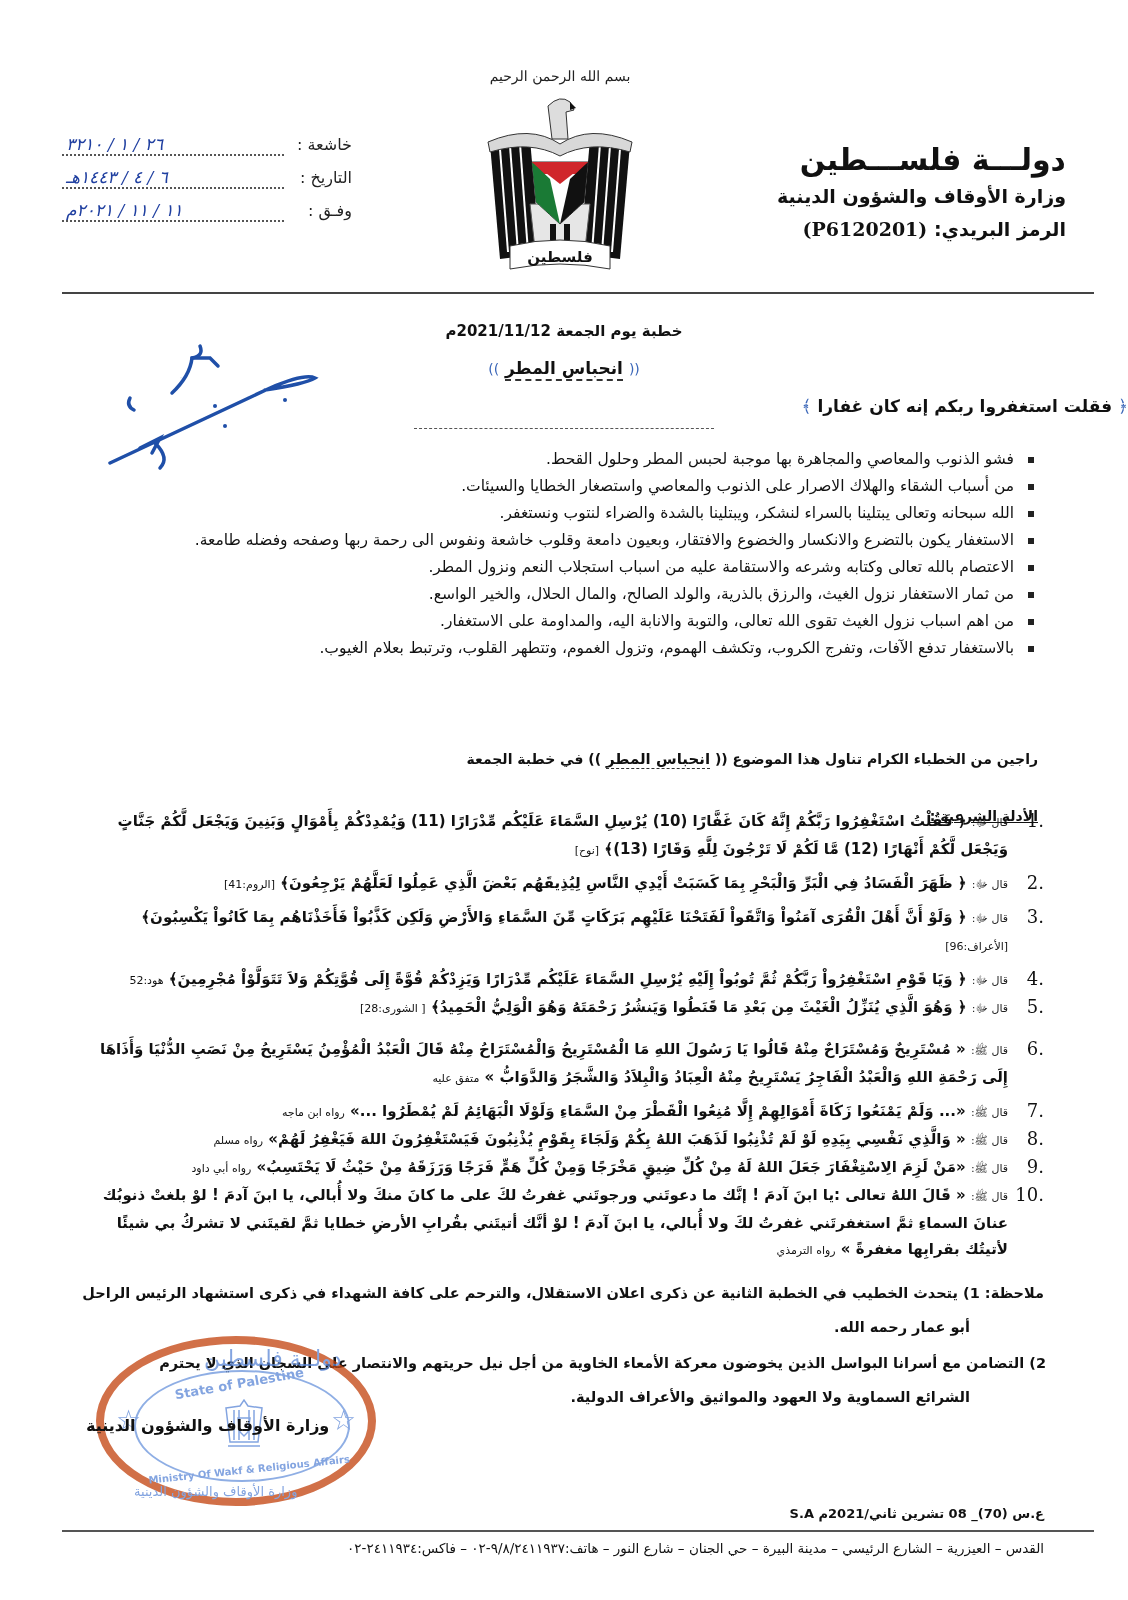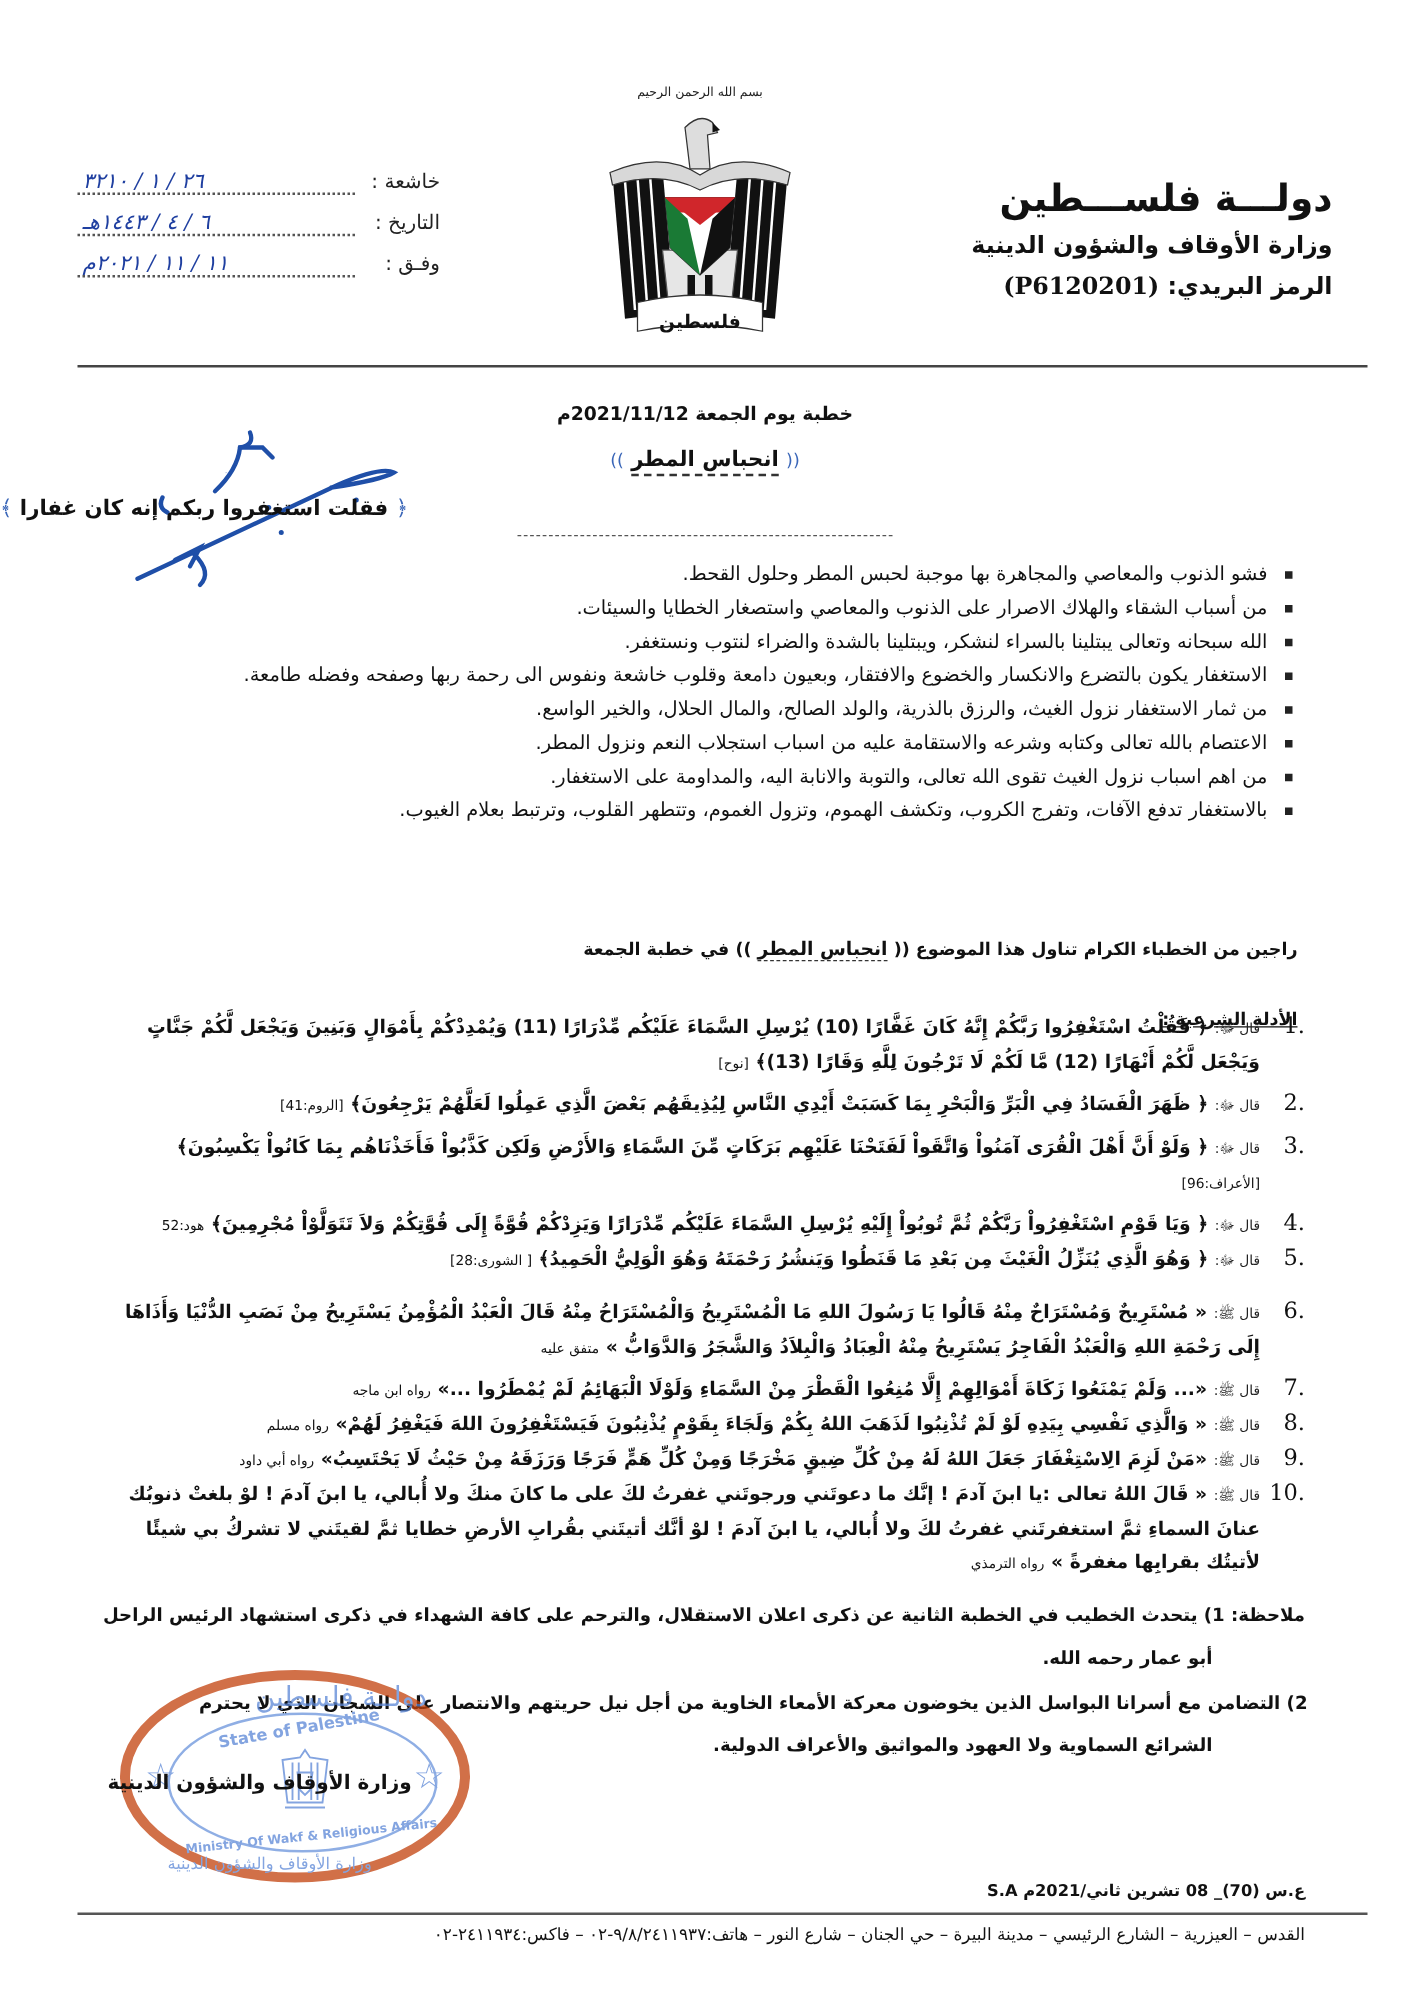--- a/index.html
+++ b/index.html
@@ -25,30 +25,30 @@
   .ref-label { font-size: 16px; width: 62px; text-align: right; direction: rtl; color: #222; }
   .ref-val {
     flex: 1; border-bottom: 2px dotted #555; margin-right: 6px; height: 22px;
     font-family: "DejaVu Serif", serif; font-size: 17px; color: #1f3fa0;
     direction: rtl; text-align: left; padding-left: 4px; font-style: italic;
     position: relative;
   }
 
   
   .emblem { left: 470px; top: 68px; width: 180px; height: 210px; }
-  .basmala { font-size: 10px; text-align: center; color: #222; font-family: "DejaVu Serif", serif; direction: rtl; }
+  .basmala { font-size: 14px; text-align: center; color: #222; font-family: "DejaVu Serif", serif; direction: rtl; }
 
   .hr-top { left: 62px; right: 34px; top: 292px; height: 2px; background: #444; }
 
   
   .sermon-date { left: 0; width: 1128px; top: 322px; text-align: center; font-size: 15px; font-weight: bold; direction: rtl; }
   .topic { left: 0; width: 1128px; top: 358px; text-align: center; font-size: 17px; font-weight: bold; direction: rtl; }
   .topic .brk { color: #3a66b8; font-weight: normal; font-size: 14px; }
   .topic .ttl { border-bottom: 2px dashed #333; padding-bottom: 1px; }
-  .ayah-title { left: 0; width: 1128px; top: 396px; text-align: left; font-size: 17px; font-weight: bold; direction: rtl; }
+  .ayah-title { left: 0; width: 1128px; top: 396px; text-align: right; font-size: 17px; font-weight: bold; direction: rtl; }
   .ayah-title .brk { color: #3a66b8; font-weight: normal; }
   .dash-under { left: 414px; width: 300px; top: 428px; border-top: 1px dashed #555; }
 
   
   .bullets { right: 90px; left: 80px; top: 446px; }
   .bullet {
     direction: rtl; text-align: right; font-size: 15.5px; line-height: 27px;
     padding-right: 24px; position: relative;
   }
   .bullet::before {
@@ -176,22 +176,22 @@
   <span>فقلت استغفروا ربكم إنه كان غفارا</span>
   <span class="brk">﴾</span>
 </div>
 <div class="abs dash-under"></div>
 
 <div class="abs bullets">
   <div class="bullet">فشو الذنوب والمعاصي والمجاهرة بها موجبة لحبس المطر وحلول القحط.</div>
   <div class="bullet">من أسباب الشقاء والهلاك الاصرار على الذنوب والمعاصي واستصغار الخطايا والسيئات.</div>
   <div class="bullet">الله سبحانه وتعالى يبتلينا بالسراء لنشكر، ويبتلينا بالشدة والضراء لنتوب ونستغفر.</div>
   <div class="bullet">الاستغفار يكون بالتضرع والانكسار والخضوع والافتقار، وبعيون دامعة وقلوب خاشعة ونفوس الى رحمة ربها وصفحه وفضله طامعة.</div>
+  <div class="bullet">الاعتصام بالله تعالى وكتابه وشرعه والاستقامة عليه من اسباب استجلاب النعم ونزول المطر.</div>
   <div class="bullet">من ثمار الاستغفار نزول الغيث، والرزق بالذرية، والولد الصالح، والمال الحلال، والخير الواسع.</div>
-  <div class="bullet">الاعتصام بالله تعالى وكتابه وشرعه والاستقامة عليه من اسباب استجلاب النعم ونزول المطر.</div>
   <div class="bullet">من اهم اسباب نزول الغيث تقوى الله تعالى، والتوبة والانابة اليه، والمداومة على الاستغفار.</div>
   <div class="bullet">بالاستغفار تدفع الآفات، وتفرج الكروب، وتكشف الهموم، وتزول الغموم، وتتطهر القلوب، وترتبط بعلام الغيوب.</div>
 </div>
 
 <div class="abs exhort">
   <span>راجين من الخطباء الكرام تناول هذا الموضوع ((</span>
   <span class="kw">انحباس المطر</span>
   <span>)) في خطبة الجمعة</span>
 </div>
 <div class="abs evidence-head">الأدلة الشرعية :</div>

